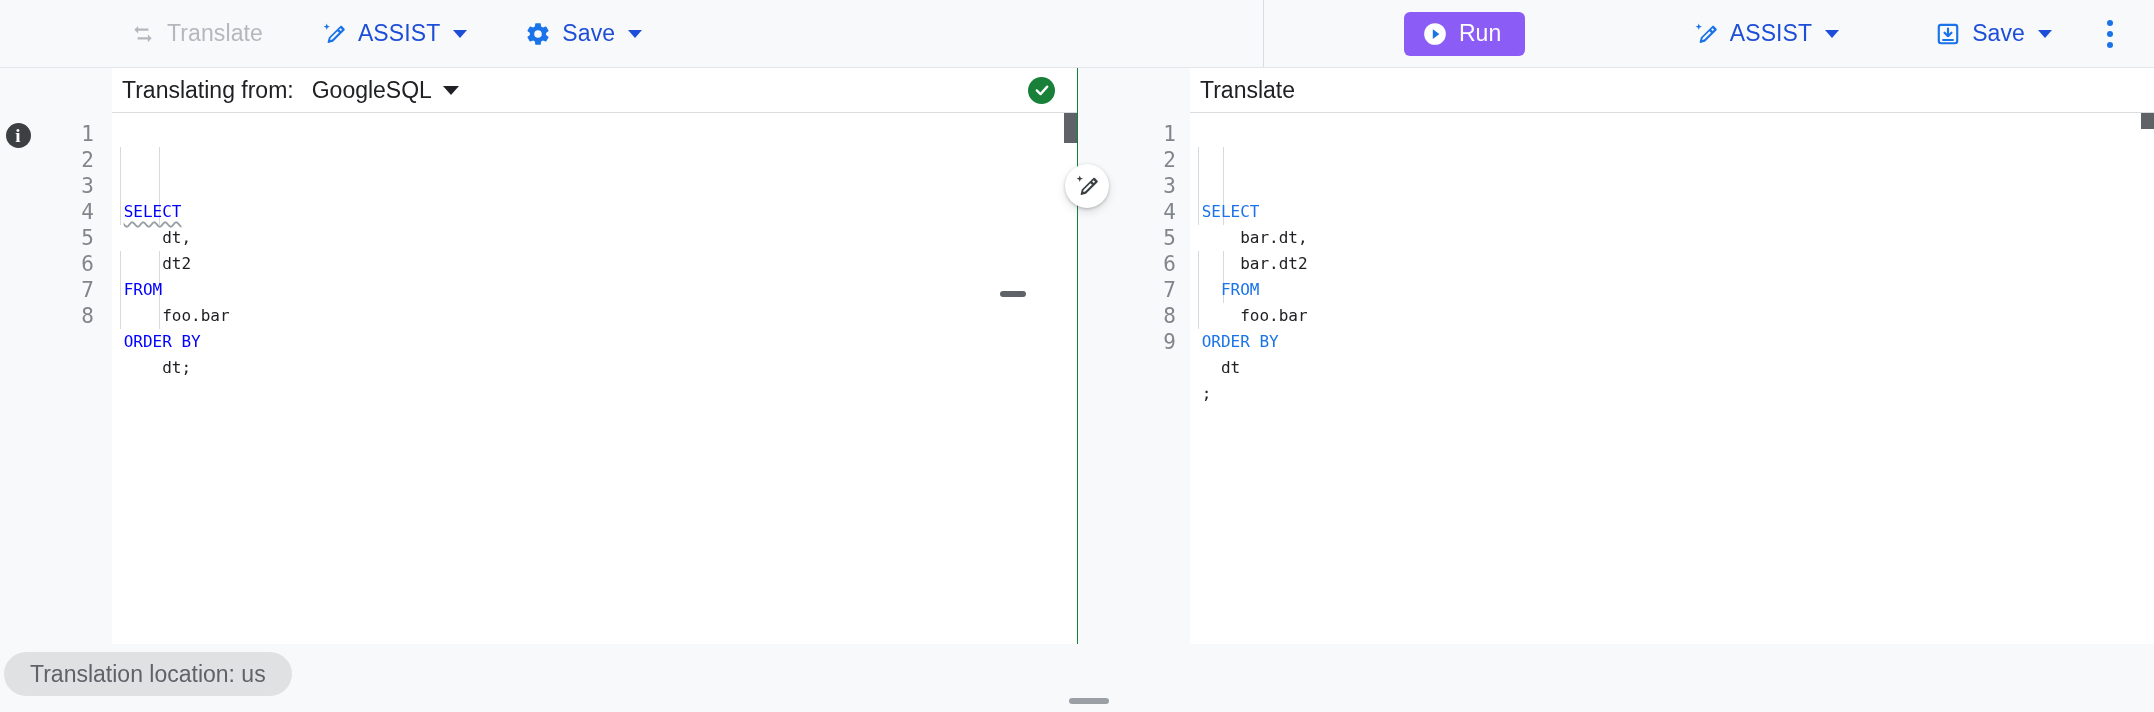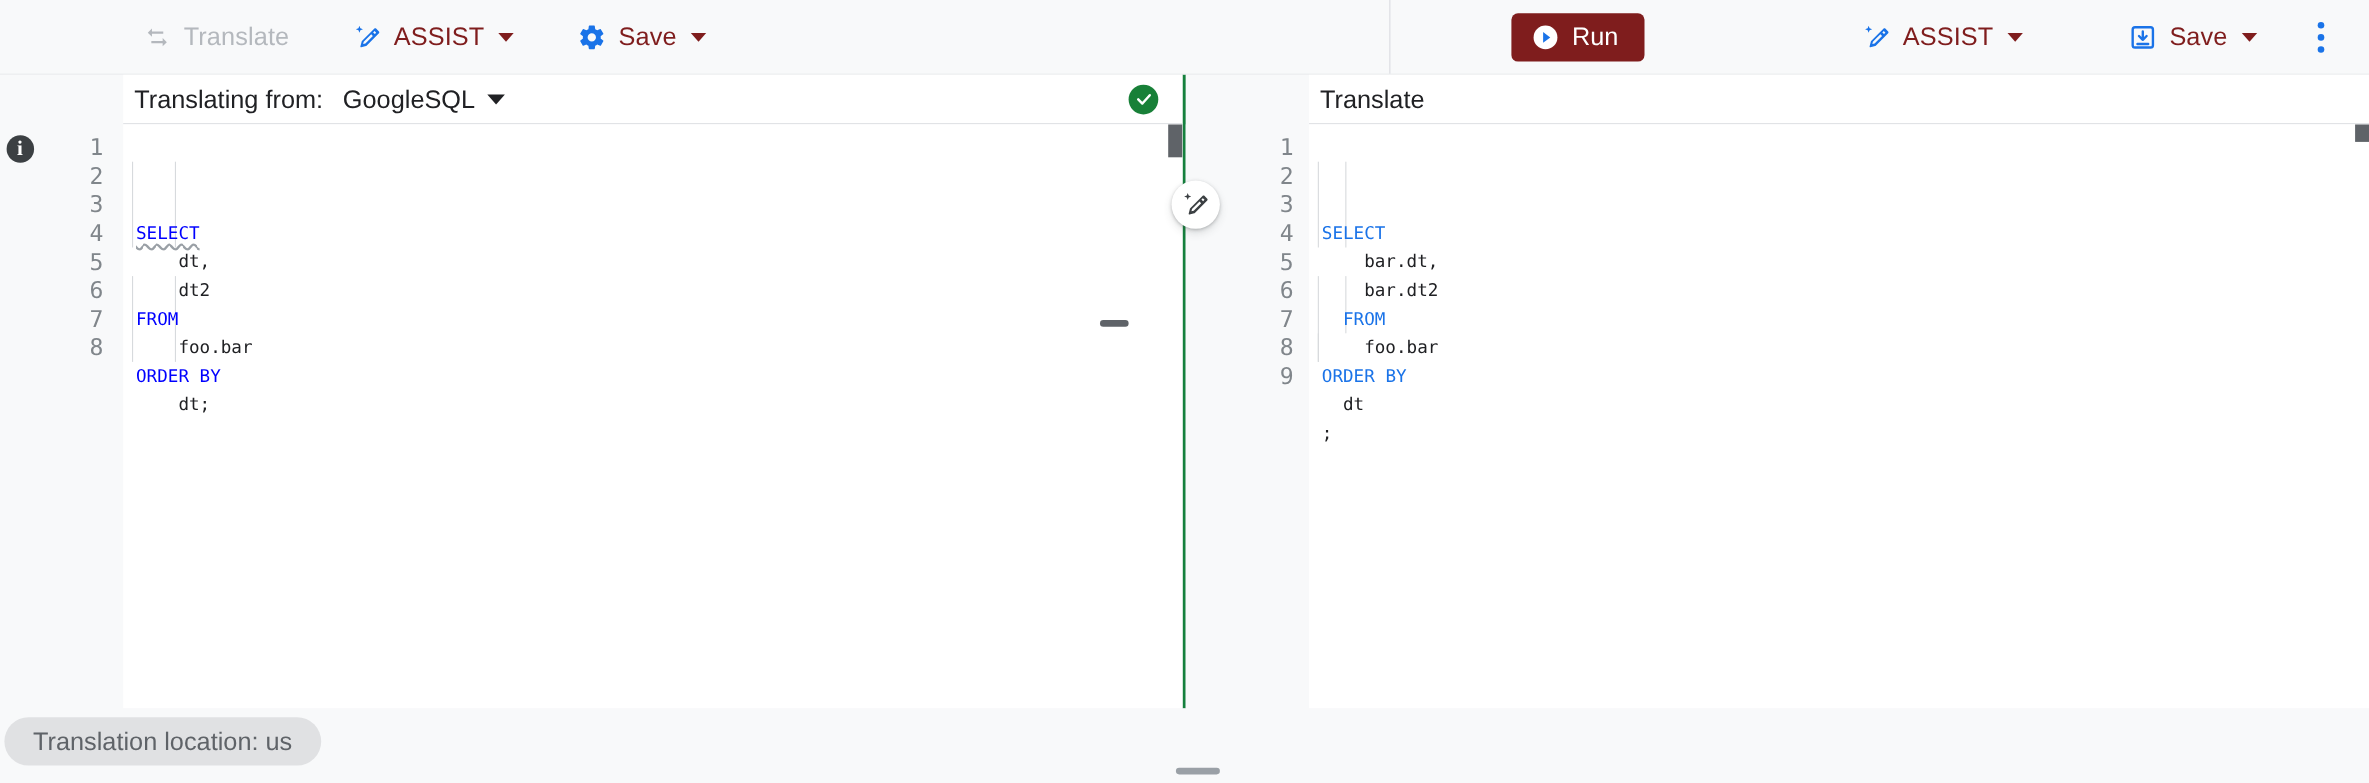--- a/index.html
+++ b/index.html
@@ -47,21 +47,21 @@
   }
   .tb-btn {
     display: inline-flex;
     align-items: center;
     gap: 11px;
     height: 44px;
     padding: 0 10px;
     border: none;
     background: transparent;
     border-radius: 6px;
-    color: #7f1d1d;
+    color: #1d4ed8;
     font-size: 23px;
     font-family: "Liberation Sans", sans-serif;
     letter-spacing: .1px;
     white-space: nowrap;
     cursor: pointer;
   }
   .tb-btn.disabled { color: #b4b8bd; cursor: default; }
   .tb-btn .caret {
     width: 0; height: 0;
     border-left: 7px solid transparent;
@@ -71,27 +71,28 @@
   }
   .ic { display: inline-flex; align-items: center; justify-content: center; }
   .ic svg { display: block; }
 
   .run-btn {
     display: inline-flex;
     align-items: center;
     gap: 11px;
     height: 44px;
     padding: 0 24px 0 18px;
-    background: #7f1d1d;
+    background: #8b5cf6;
     color: #ffffff;
     border: none;
     border-radius: 6px;
     font-size: 23px;
     font-family: "Liberation Sans", sans-serif;
     cursor: pointer;
+    margin-left: 30px;
   }
   .spacer { flex: 1; }
   .kebab {
     width: 44px; height: 44px;
     display: flex; flex-direction: column;
     align-items: center; justify-content: center;
     gap: 5px;
     border-radius: 50%;
     cursor: pointer;
     margin-left: 16px;
@@ -106,21 +107,21 @@
     background: #f8f9fa;
     min-height: 0;
   }
   .pane {
     position: relative;
     display: flex;
     flex-direction: column;
     min-width: 0;
     background: #f8f9fa;
   }
-  .pane-left  { width: 1078px; border-right: 3px solid #15803d; }
+  .pane-left  { width: 1078px; border-right: 1px solid #15803d; }
   .pane-right { flex: 1; }
 
   .pane-head {
     position: relative;
     height: 45px;
     flex: 0 0 45px;
     background: #ffffff;
     margin-left: 112px;
     display: flex;
     align-items: center;

